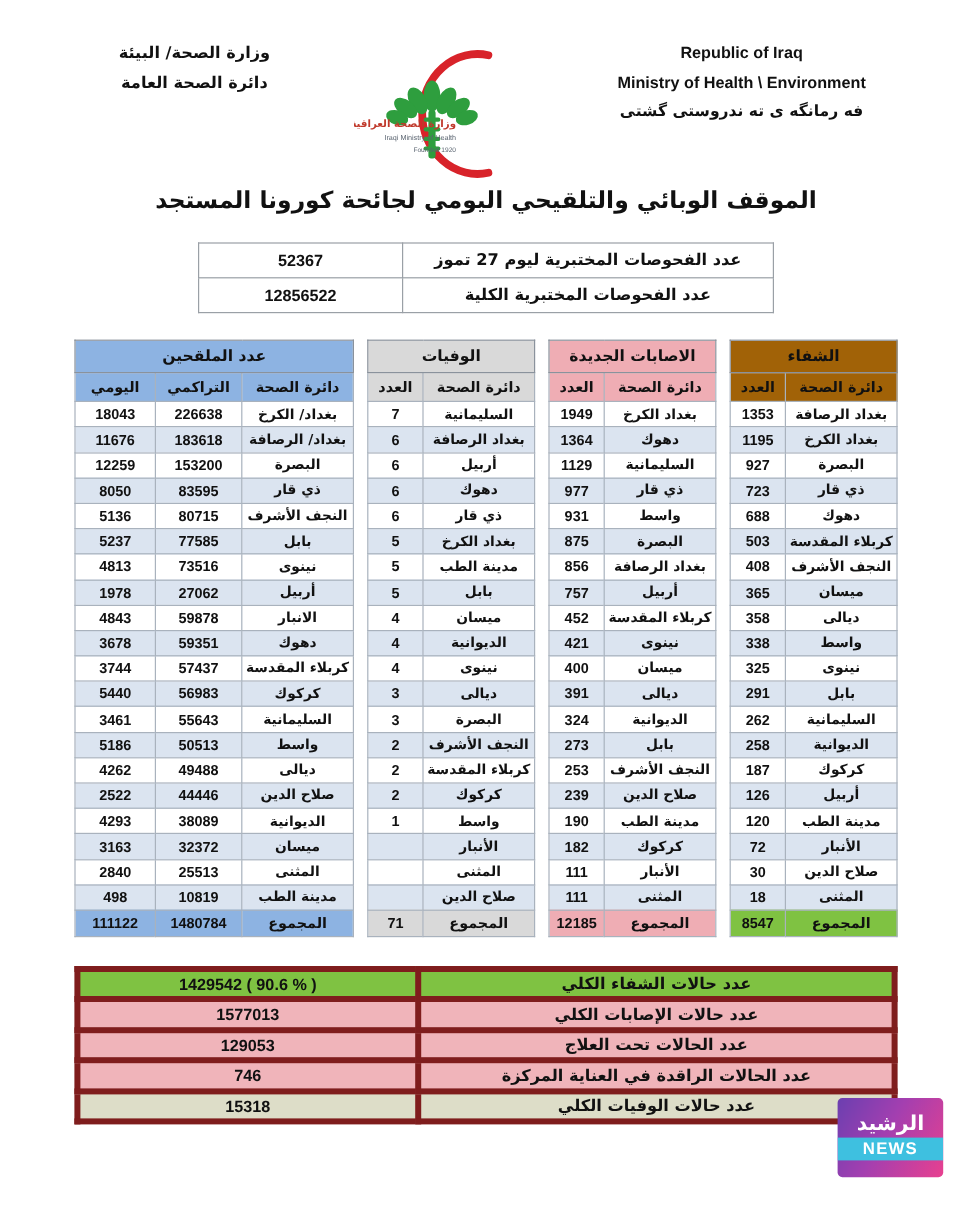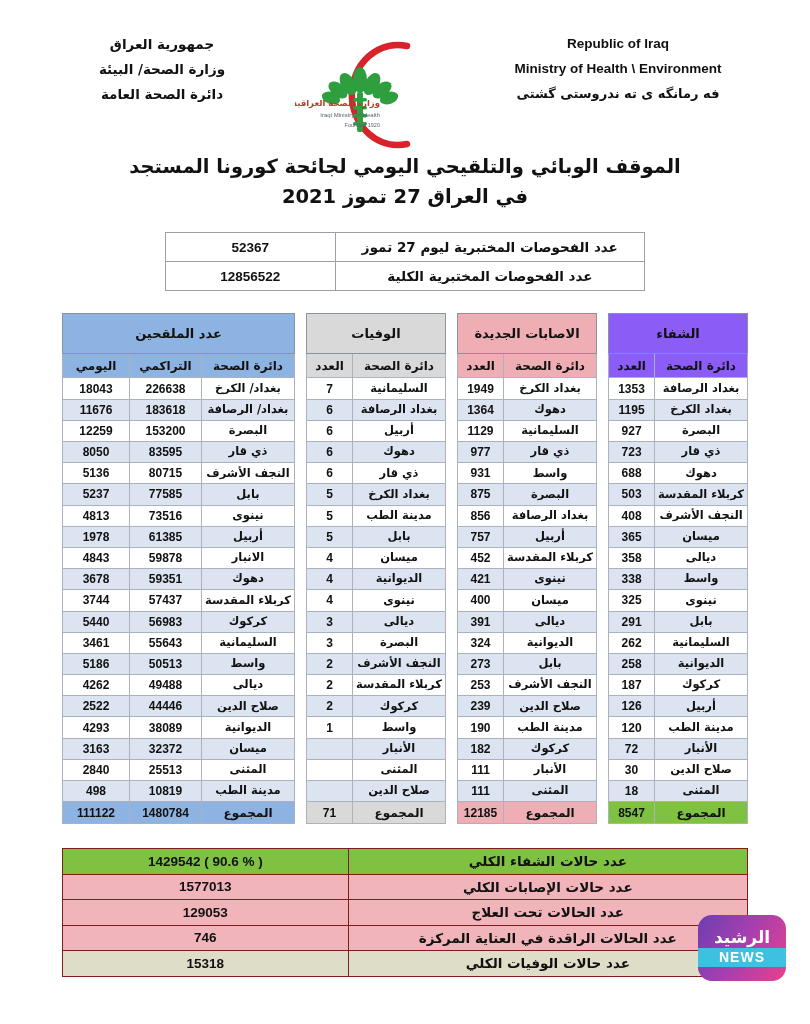--- a/index.html
+++ b/index.html
@@ -110,58 +110,58 @@
     font-weight: bold;
     color: #111;
     height: 21.2px;
     line-height: 1;
     padding: 0 3px;
     text-align: center;
     white-space: nowrap;
   }
   .dept-table .grp-head {
     font-size: 13px;
-    height: 40px;
+    height: 27px;
     border: 1px solid #8a929c;
   }
   .dept-table .col-head { height: 24px; font-size: 12px; }
   .dept-table td.num {
     font-family: "Liberation Sans", sans-serif;
     font-size: 12px;
   }
   .dept-table tr.alt td { background: #dbe4f0; }
   .dept-table tr.total td { font-size: 12px; height: 22px; }
 
   
   .t-vax   .grp-head, .t-vax   .col-head { background: #8db3e2; }
   .t-vax   .total td                     { background: #8db3e2; }
   .t-death .grp-head, .t-death .col-head { background: #d9d9d9; }
   .t-death .total td                     { background: #d9d9d9; }
   .t-new   .grp-head, .t-new   .col-head { background: #efadb4; }
   .t-new   .total td                     { background: #efadb4; }
-  .t-rec   .grp-head, .t-rec   .col-head { background: #8b5cf6; }
+  .t-rec   .grp-head, .t-rec   .col-head { background: #a16207; }
   .t-rec   .total td                     { background: #7fc242; }
 
   .w-name-v { width: 92px; }
   .w-cum    { width: 72px; }
   .w-day    { width: 67px; }
   .w-name-s { width: 88px; }
   .w-cnt    { width: 46px; }
   .w-name-n { width: 92px; }
   .w-name-r { width: 92px; }
 
   
   #summary-table {
     border-collapse: collapse;
     direction: rtl;
     margin: 24px auto 0 auto;
     width: 686px;
   }
   #summary-table td {
-    border: 1px solid #7f1d1d;
+    border: 5px solid #7f1d1d;
     height: 25.5px;
     font-size: 13.5px;
     font-weight: bold;
     color: #111;
     text-align: center;
     padding: 0 8px;
   }
   #summary-table td.s-label { width: 400px; }
   #summary-table td.s-value {
     width: 286px;
@@ -170,21 +170,21 @@
   }
   tr.sum-green td { background: #7fc242; }
   tr.sum-pink  td { background: #f0b4ba; }
   tr.sum-beige td { background: #ddddc8; }
 
   
   #watermark {
     position: absolute;
     left: 698px; top: 915px;
     width: 88px; height: 66px;
-    border-radius: 14px;
+    border-radius: 4px;
     background: linear-gradient(120deg, #6b3fb0 0%, #a33fb0 45%, #e8408f 100%);
     display: flex;
     flex-direction: column;
     align-items: center;
     justify-content: center;
     overflow: hidden;
   }
   #wm-ar {
     color: #fff; font-weight: bold; font-size: 17px;
     letter-spacing: -0.5px; line-height: 1;
@@ -202,21 +202,20 @@
   }
 </style>
 </head>
 <body>
 
 <div id="page">
 
   <div id="header">
 
     <div class="hdr-block hdr-ar">
-      <div>جمهورية العراق</div>
       <div>وزارة الصحة/ البيئة</div>
       <div>دائرة الصحة العامة</div>
     </div>
 
     <div id="logo-wrap">
       <svg id="logo-svg" width="160" height="120" viewBox="0 0 160 120">
 
         <path d="M 112 14 A 46 50 0 1 0 112 112" fill="none" stroke="#d8232a" stroke-width="6.5" stroke-linecap="round"></path>
 
         <g fill="#2e9e3e">
@@ -243,21 +242,20 @@
     <div class="hdr-block hdr-en">
       <div>Republic of Iraq</div>
       <div>Ministry of Health \ Environment</div>
       <div class="kurdish">فه رمانگه ى ته ندروستى گشتى</div>
     </div>
 
   </div>
 
   <div id="title">
     <div>الموقف الوبائي والتلقيحي اليومي لجائحة كورونا المستجد</div>
-    <div>في العراق  27  تموز 2021</div>
   </div>
 
   <table id="tests-table">
     <tbody>
       <tr>
         <td class="tests-label">عدد الفحوصات المختبرية  ليوم 27 تموز</td>
         <td class="tests-value">52367</td>
       </tr>
       <tr>
         <td class="tests-label">عدد الفحوصات المختبرية الكلية</td>
@@ -310,21 +308,21 @@
             <td class="num">77585</td>
             <td class="num">5237</td>
           </tr>
           <tr>
             <td>نينوى</td>
             <td class="num">73516</td>
             <td class="num">4813</td>
           </tr>
           <tr class="alt">
             <td>أربيل</td>
-            <td class="num">61385</td>
+            <td class="num">27062</td>
             <td class="num">1978</td>
           </tr>
           <tr>
             <td>الانبار</td>
             <td class="num">59878</td>
             <td class="num">4843</td>
           </tr>
           <tr class="alt">
             <td>دهوك</td>
             <td class="num">59351</td>

